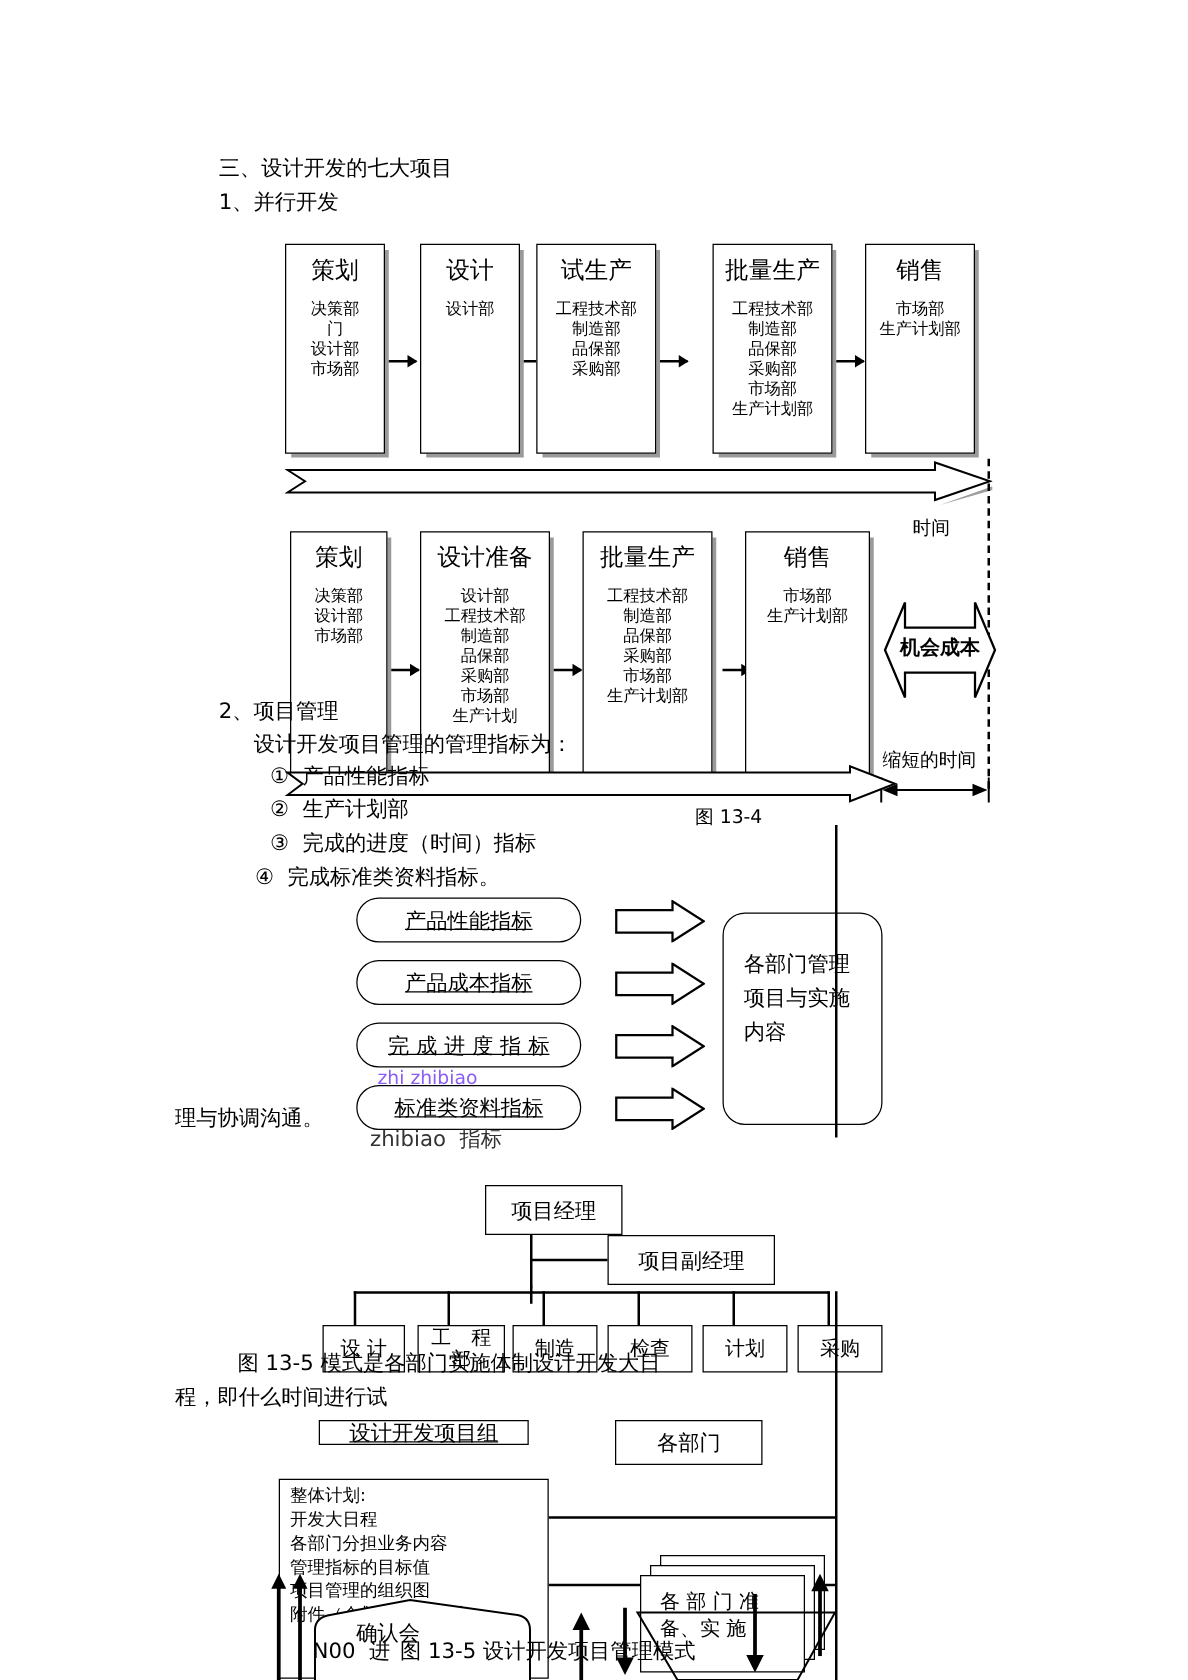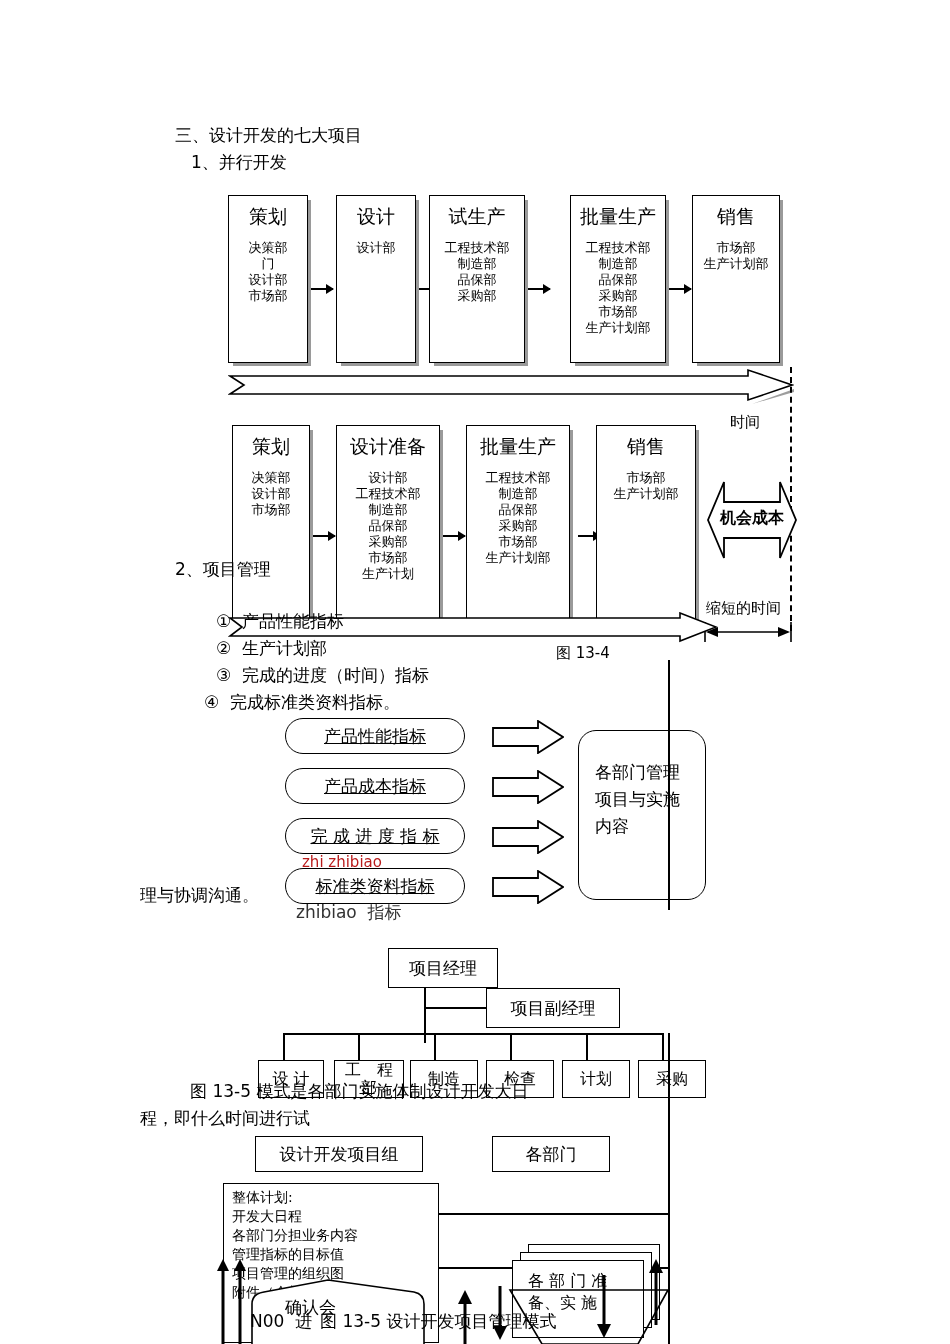--- a/index.html
+++ b/index.html
@@ -74,21 +74,21 @@
   .plain-box{position:absolute;border:1.4px solid #000;background:transparent;box-sizing:border-box;}
   .stack-box{position:absolute;border:1.4px solid #000;background:#fff;box-sizing:border-box;}
   .ov{position:absolute;white-space:pre;}
 </style>
 </head>
 <body>
 
 <div class="page">
 
   <div class="abs txt" style="left:175px;top:122px;">三、设计开发的七大项目</div>
-  <div class="abs txt" style="left:191px;top:149px;text-align:center;">1、并行开发</div>
+  <div class="abs txt" style="left:175px;top:149px;text-align:center;">1、并行开发</div>
 
   <div class="pbox" style="left:228px;top:195px;width:80px;height:168px;">
     <div class="hd">策划</div>
     <div class="bd">决策部
 门
 设计部
 市场部</div>
   </div>
   <div class="conn" style="left:311px;top:288px;width:22px;"></div>
 
@@ -189,20 +189,21 @@
     </svg>
   </div>
 
   <div class="bigarrow" style="left:228px;top:612px;width:490px;height:32px;">
     <svg width="490" height="32" viewBox="0 0 490 32">
       <polygon points="2,6 452,6 452,1 488,15 452,29 452,24 2,24 14,15" fill="#fff" stroke="#000" stroke-width="1.6"></polygon>
     </svg>
   </div>
 
   <div class="abs txt" style="left:175px;top:556px;">2、项目管理</div>
+  <div class="abs txt" style="left:203px;top:583px;">设计开发项目管理的管理指标为：</div>
   <div class="abs txt" style="left:216px;top:608px;">①  产品性能指标</div>
   <div class="abs txt" style="left:216px;top:635px;">②  生产计划部</div>
   <div class="abs txt" style="left:216px;top:662px;">③  完成的进度（时间）指标</div>
   <div class="abs txt" style="left:204px;top:689px;">④  完成标准类资料指标。</div>
 
   <div class="abs txt-sm" style="left:556px;top:643px;">图 13-4</div>
 
   <div class="rbox" style="left:285px;top:718px;width:180px;height:36px;">产品性能指标</div>
   <div class="rbox" style="left:285px;top:818px;width:180px;height:36px;">完 成 进 度 指 标</div>
   <div class="rbox" style="left:285px;top:768px;width:180px;height:36px;">产品成本指标</div>
@@ -230,21 +231,21 @@
   </div>
 
   <div class="bigrbox" style="left:578px;top:730px;width:128px;height:170px;">各部门管理
 项目与实施
 内容</div>
 
   <div class="vsolid" style="left:668px;top:660px;height:250px;"></div>
 
   <div class="abs txt" style="left:140px;top:882px;">理与协调沟通。</div>
 
-  <div class="ov txt-sm" style="left:302px;top:852px;color:#b91c1c;">zhi zhibiao</div>
+  <div class="ov txt-sm" style="left:302px;top:852px;color:#8b5cf6;">zhi zhibiao</div>
   <div class="ov txt" style="left:296px;top:899px;color:#333;">zhibiao  指标</div>
 
   <div class="obox" style="left:388px;top:948px;width:110px;height:40px;">项目经理</div>
   <div class="obox" style="left:486px;top:988px;width:134px;height:40px;">项目副经理</div>
 
   <div class="line" style="left:424px;top:988px;width:1.6px;height:42px;"></div>
   <div class="line" style="left:424px;top:1007px;width:62px;height:1.6px;"></div>
   <div class="line" style="left:424px;top:1029px;width:1.6px;height:14px;"></div>
   <div class="line" style="left:283px;top:1033px;width:380px;height:1.6px;"></div>
 
@@ -261,22 +262,22 @@
   <div class="obox small" style="left:410px;top:1060px;width:68px;height:38px;">制造</div>
   <div class="obox small" style="left:486px;top:1060px;width:68px;height:38px;">检查</div>
   <div class="obox small" style="left:562px;top:1060px;width:68px;height:38px;">计划</div>
   <div class="obox small" style="left:638px;top:1060px;width:68px;height:38px;">采购</div>
 
   <div class="abs txt" style="left:190px;top:1078px;">图 13-5 模式是各部门实施体制设计开发大日</div>
   <div class="abs txt" style="left:140px;top:1105px;">程，即什么时间进行试</div>
 
   <div class="vsolid" style="left:668px;top:1033px;height:312px;"></div>
 
-  <div class="plain-box" style="left:255px;top:1136px;width:168px;height:36px;background:#fff;
-       display:flex;align-items:center;justify-content:center;font-size:17px;white-space:pre;">设计开发项目组</div>
+  <div class="plain-box" style="left:255px;top:1136px;width:168px;height:20px;background:#fff;
+       display:flex;align-items:center;justify-content:center;font-size:17px;white-space:pre;text-decoration:underline;">设计开发项目组</div>
   <div class="plain-box" style="left:492px;top:1136px;width:118px;height:36px;background:#fff;
        display:flex;align-items:center;justify-content:center;font-size:17px;white-space:pre;">各部门</div>
 
   <div class="plain-box" style="left:223px;top:1183px;width:216px;height:160px;background:transparent;"></div>
   <div class="abs txt-xs" style="left:232px;top:1188px;font-size:14px;line-height:19px;">整体计划:
 开发大日程
 各部门分担业务内容
 管理指标的目标值
 项目管理的组织图
 附件（企划、技术资料）</div>

